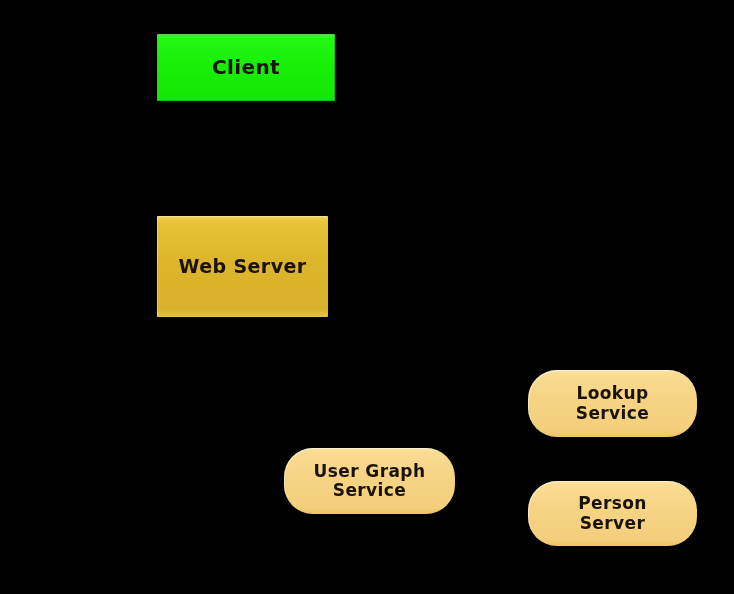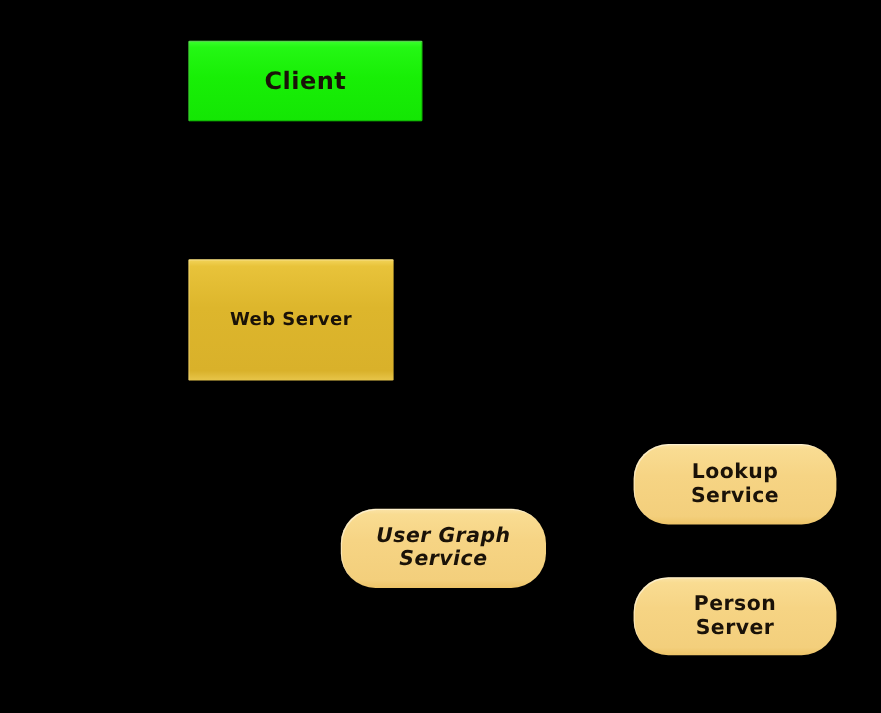--- a/index.html
+++ b/index.html
@@ -56,21 +56,21 @@
   .node.gold {
     background: linear-gradient(to bottom,
                 #f3d45a 0%,
                 #e8c33a 6%,
                 #ddb62c 40%,
                 #d9b12a 92%,
                 #e7c54a 100%);
     box-shadow:
       2px 3px 5px rgba(0,0,0,0.85),
       1px 1px 0 rgba(255,255,255,0.30) inset;
-    font-size: 15px;
+    font-size: 19px;
     text-align: right;
   }
 
   
   .node.tan {
     background: linear-gradient(to bottom,
                 #fbe4a8 0%,
                 #f9dc92 7%,
                 #f6d484 40%,
                 #f3cf7c 90%,
@@ -79,31 +79,31 @@
       2px 3px 5px rgba(0,0,0,0.85),
       1px 1px 0 rgba(255,255,255,0.45) inset;
     font-size: 17px;
     border-radius: 29px;
   }
 </style>
 </head>
 <body>
 
 <div id="canvas" style="background: rgb(0, 0, 0);">
-    <div class="node client" style="left: 157px; top: 34px; width: 195px; height: 67px; color: rgb(26, 18, 8);">
+    <div class="node client" style="left: 157px; top: 34px; width: 178px; height: 67px; color: rgb(26, 18, 8);">
       <span class="label">Client</span>
     </div>
     <div class="node gold" style="left: 157px; top: 216px; width: 171px; height: 101px; color: rgb(26, 18, 8);">
       <span class="label">Web Server</span>
     </div>
     <div class="node tan" style="left: 528px; top: 370px; width: 169px; height: 67px; color: rgb(26, 18, 8);">
       <span class="label">Lookup
 Service</span>
     </div>
-    <div class="node tan" style="left: 284px; top: 424px; width: 171px; height: 66px; color: rgb(26, 18, 8); font-style: italic;">
+    <div class="node tan" style="left: 284px; top: 448px; width: 171px; height: 66px; color: rgb(26, 18, 8);">
       <span class="label">User Graph
 Service</span>
     </div>
     <div class="node tan" style="left: 528px; top: 481px; width: 169px; height: 65px; color: rgb(26, 18, 8); justify-content: center;">
       <span class="label">Person
 Server</span>
     </div>
   </div>
 
 </body></html>

